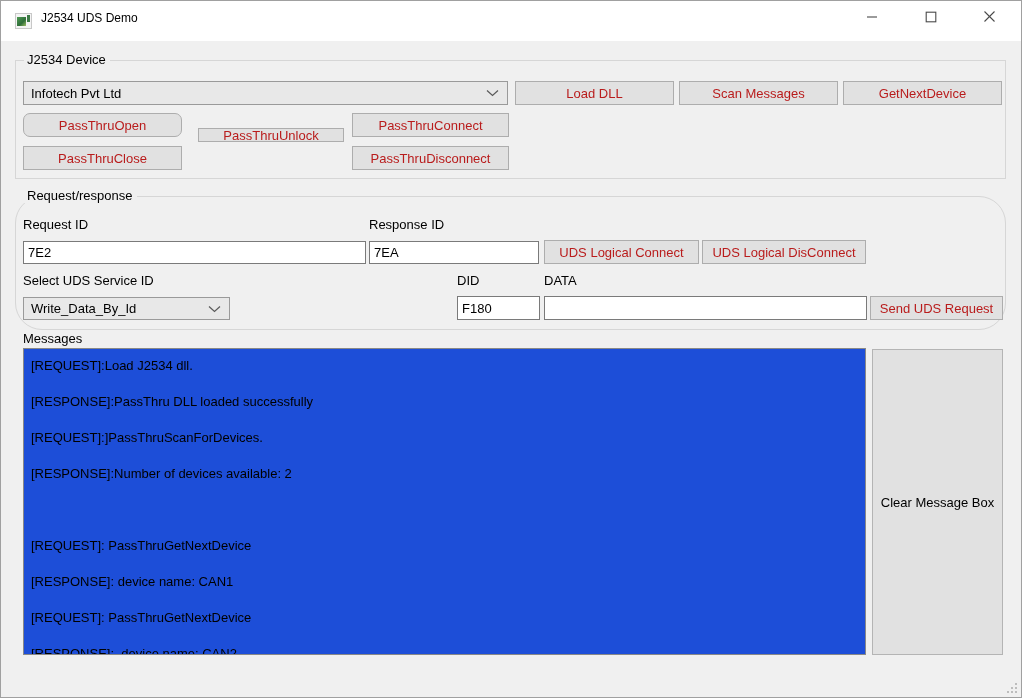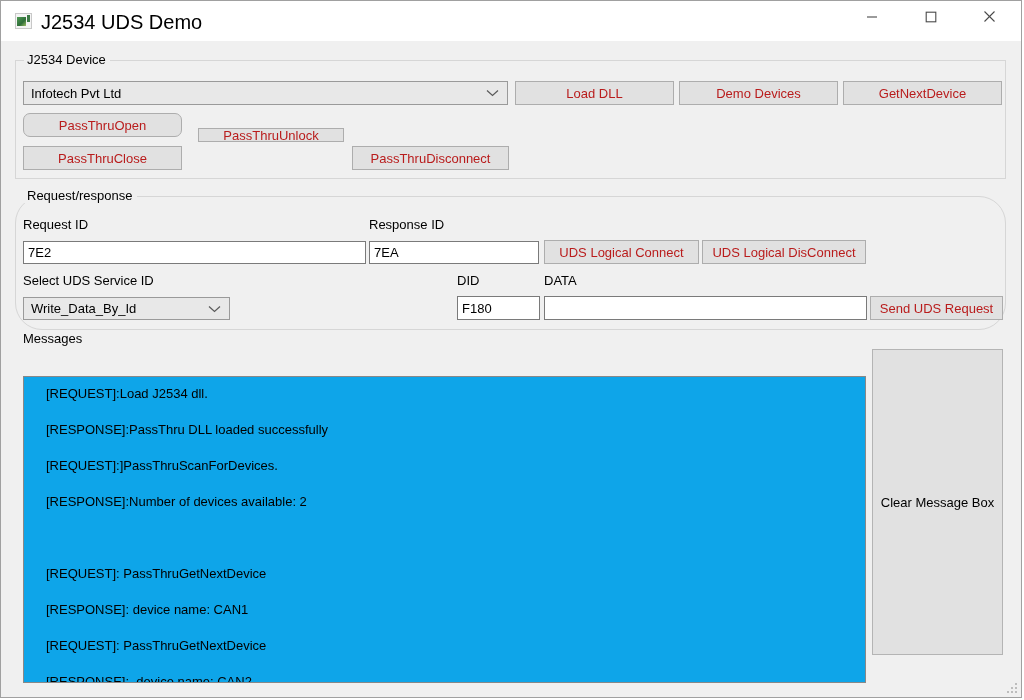--- a/index.html
+++ b/index.html
@@ -50,21 +50,21 @@
   }
   #title-icon .ic-bar {
     position: absolute;
     left: 11px; top: 1px;
     width: 3px; height: 7px;
     background: #3d7a46;
   }
   #title-text {
     position: absolute;
     left: 40px; top: 10px;
-    font-size: 20px;
+    font-size: 12px;
     color: #000000;
     white-space: nowrap;
   }
   .winbtn {
     position: absolute;
     top: 0;
     width: 46px;
     height: 31px;
     display: flex;
     align-items: center;
@@ -144,26 +144,25 @@
   .label {
     position: absolute;
     font-size: 13px;
     color: #000000;
     white-space: nowrap;
   }
 
   
   #messages-box {
     position: absolute;
-    background: #0ea5e9;
+    background: #1d4ed8;
     border: 1px solid #888888;
     box-sizing: border-box;
     overflow: hidden;
-    padding: 8px 6px 0 22px;
-    margin-top: 28px;
+    padding: 8px 6px 0 7px;
   }
   .msg-line {
     font-size: 13px;
     color: #000000;
     line-height: 18px;
     height: 18px;
     white-space: pre;
     margin-bottom: 18px;
   }
   .msg-line.blank { margin-bottom: 0; }
@@ -229,28 +228,29 @@
   <div class="combo" style="left:22px; top:80px; width:485px; height:24px;">
     <span>Infotech Pvt Ltd</span>
     <span class="chev">
       <svg width="13" height="8" viewBox="0 0 13 8">
         <polyline points="1,1.5 6.5,6.5 12,1.5" fill="none" stroke="#5a5a5a" stroke-width="1.2"></polyline>
       </svg>
     </span>
   </div>
 
   <button class="btn" style="left:514px; top:80px; width:159px; height:24px;">Load DLL</button>
-  <button class="btn" style="left:678px; top:80px; width:159px; height:24px;">Demo Devices</button>
+  <button class="btn" style="left:678px; top:80px; width:159px; height:24px;">Scan Messages</button>
   <button class="btn" style="left:842px; top:80px; width:159px; height:24px;">GetNextDevice</button>
 
   <button class="btn" style="left:22px; top:112px; width:159px; height:24px;border-radius:7px;">PassThruOpen</button>
   <button class="btn" style="left:22px; top:145px; width:159px; height:24px;">PassThruClose</button>
 
   <button class="btn" style="left:197px; top:127px; width:146px; height:14px;">PassThruUnlock</button>
 
+  <button class="btn" style="left:351px; top:112px; width:157px; height:24px;">PassThruConnect</button>
   <button class="btn" style="left:351px; top:145px; width:157px; height:24px;">PassThruDisconnect</button>
 
   <div class="groupbox" style="left:14px; top:195px; width:991px; height:134px;border-radius:27px;">
     <span class="group-caption">Request/response</span>
   </div>
 
   <div class="label" style="left:22px; top:216px;">Request ID</div>
   <div class="textbox" style="left:22px; top:240px; width:343px; height:23px;">7E2</div>
 
   <div class="label" style="left:368px; top:216px;">Response ID</div>

